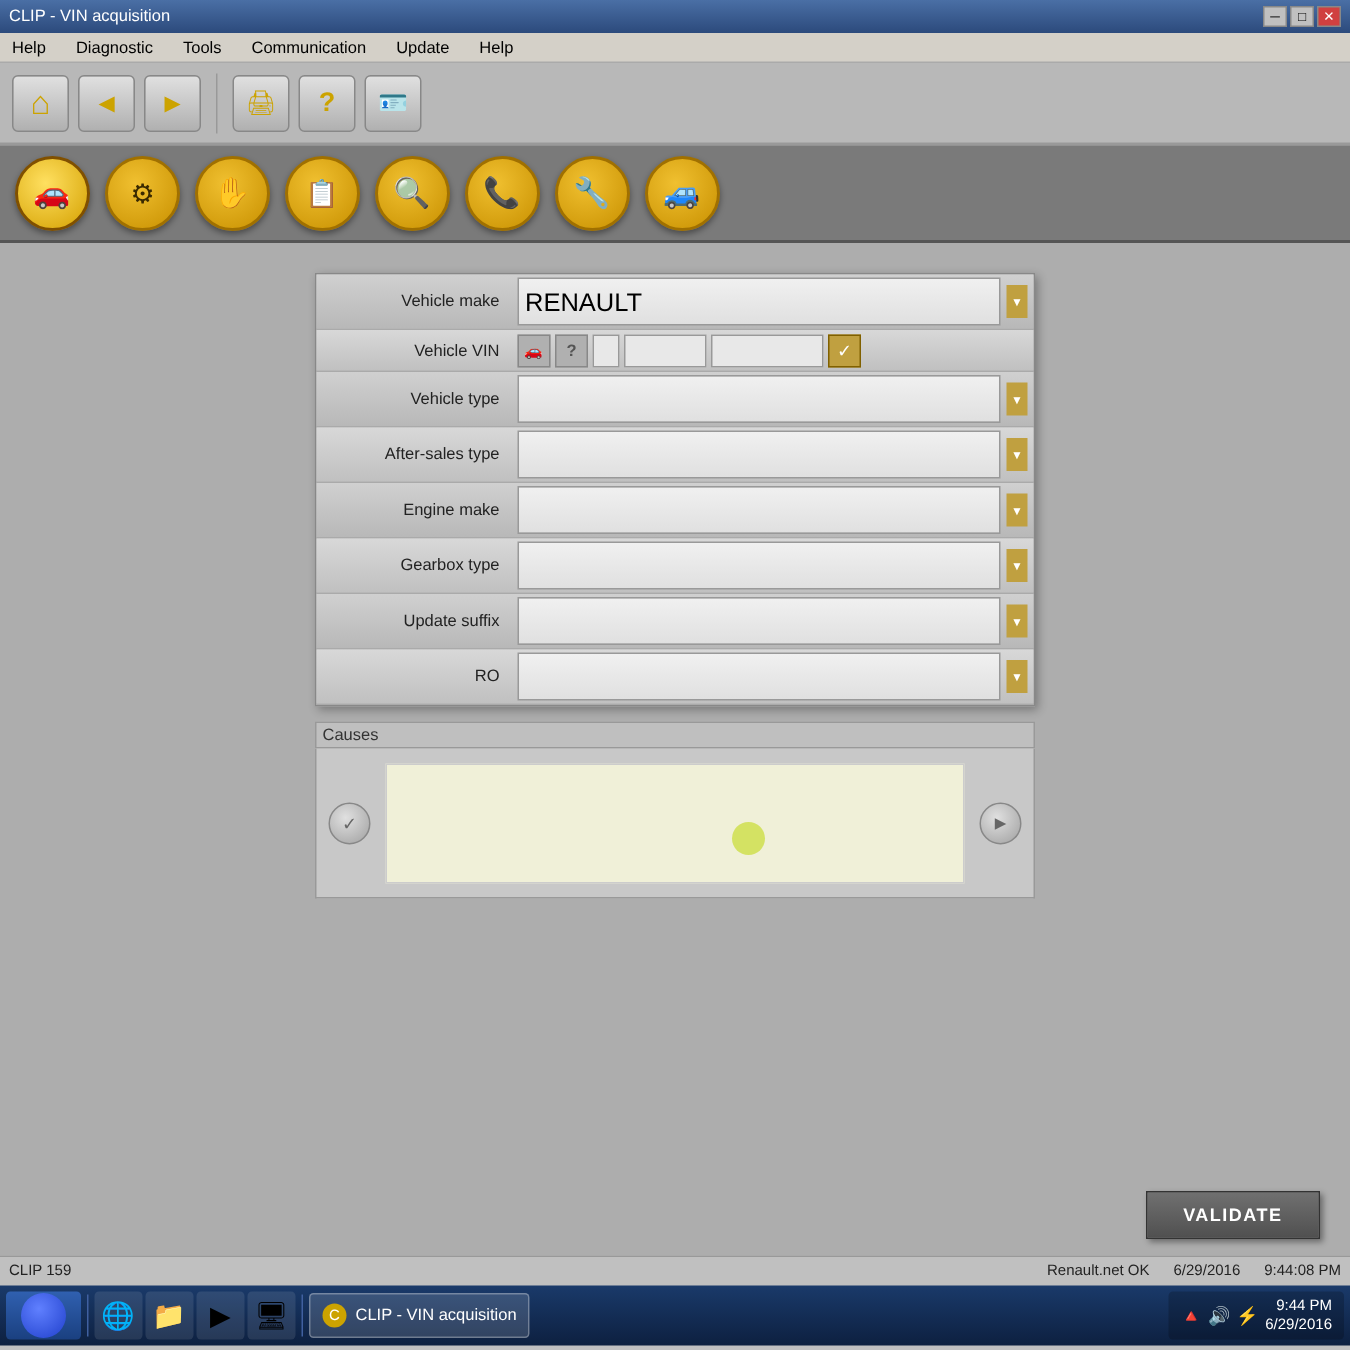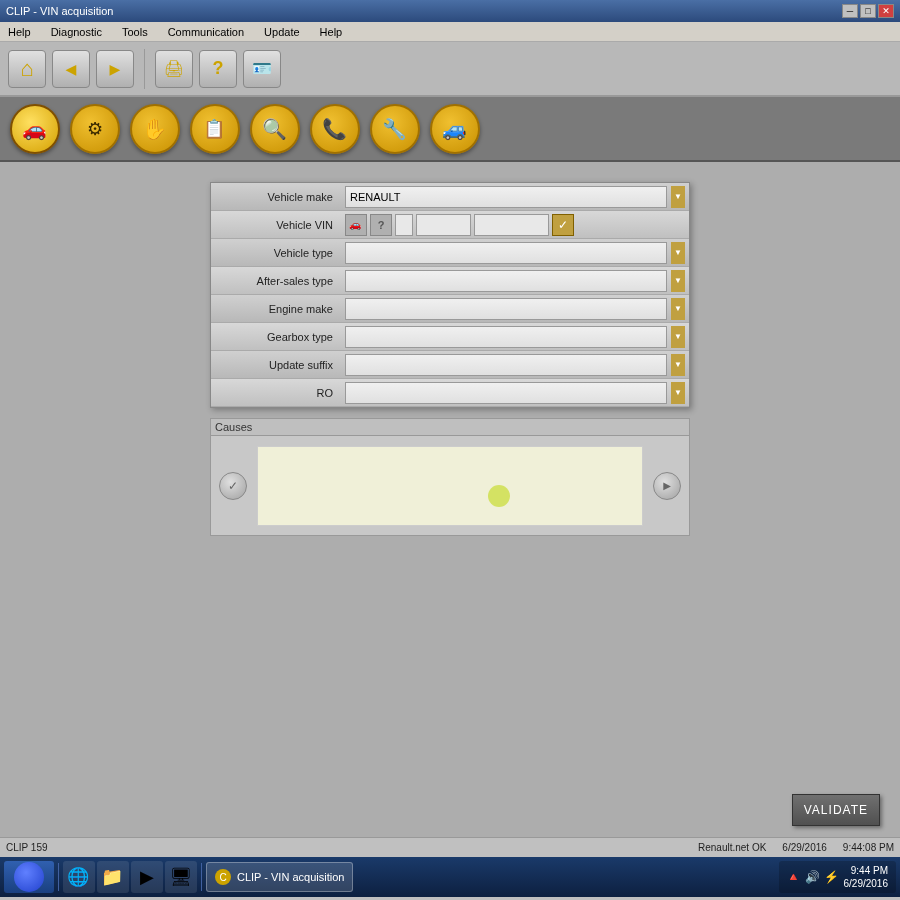--- a/index.html
+++ b/index.html
@@ -154,24 +154,24 @@
     .form-control-wrap {
       flex: 1;
       display: flex;
       align-items: center;
       gap: 4px;
       padding: 2px 4px;
     }
 
     .form-select {
       width: 100%;
-      height: 22px;
+      height: 32px;
       background: linear-gradient(to bottom, #f0f0f0, #e0e0e0);
       border: 1px solid #999;
-      font-size: 11px;
+      font-size: 17px;
       padding: 0 4px;
       cursor: pointer;
       appearance: none;
       -webkit-appearance: none;
     }
 
     .dropdown-arrow {
       width: 14px;
       height: 22px;
       background: #c0a040;
@@ -311,23 +311,23 @@
       background: #adadad;
       display: flex;
       align-items: center;
       justify-content: flex-end;
       padding: 0 20px;
     }
     .validate-btn {
       background: linear-gradient(to bottom, #707070, #505050);
       color: white;
       border: 1px solid #333;
-      padding: 8px 11px;
+      padding: 8px 24px;
       font-size: 12px;
-      font-weight: normal;
+      font-weight: bold;
       letter-spacing: 1px;
       cursor: pointer;
       box-shadow: 2px 2px 4px rgba(0,0,0,0.4);
     }
 
     
     #status-bar {
       height: 20px;
       background: #c0c0c0;
       border-top: 1px solid #999;

